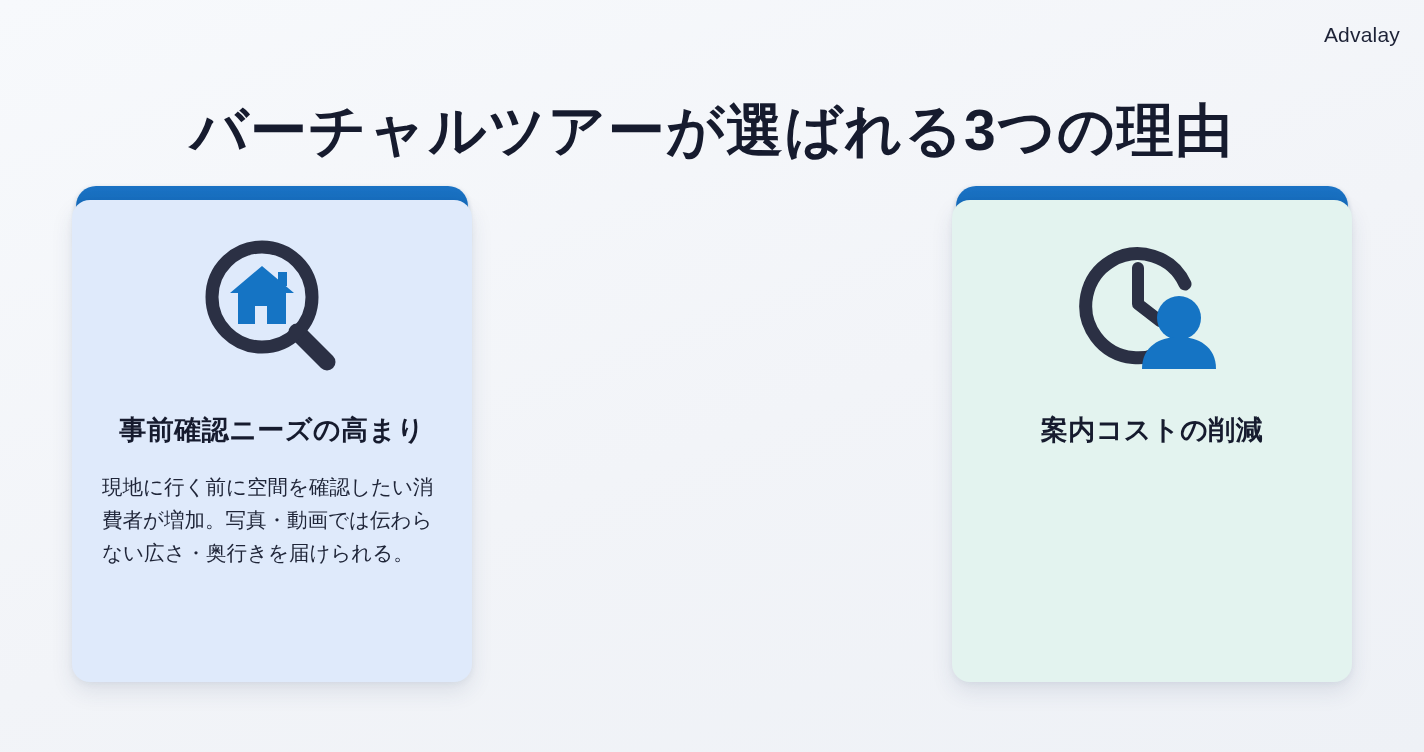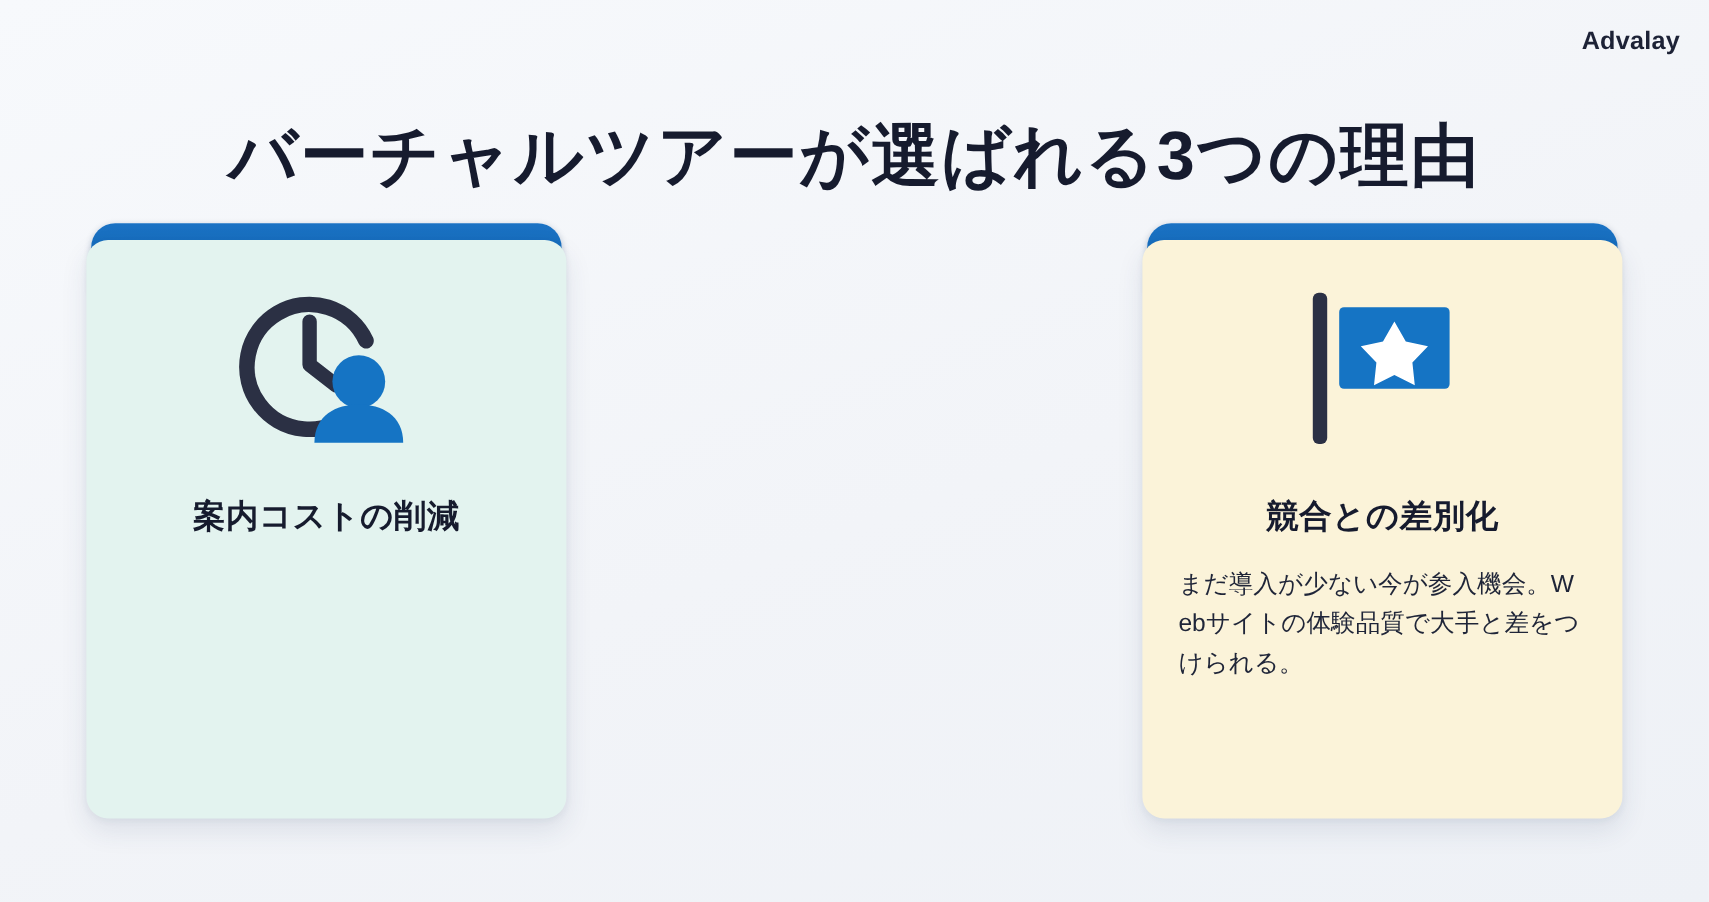--- a/index.html
+++ b/index.html
@@ -21,21 +21,21 @@
     inset: 0;
     background: linear-gradient(160deg, #f7f9fc 0%, #f2f4f8 55%, #eef1f6 100%);
   }
 
   
   .brand {
     position: absolute;
     top: 24px;
     right: 24px;
     font-size: 21px;
-    font-weight: bold;
+    font-weight: normal;
     letter-spacing: 0.2px;
     color: #1d2236;
     line-height: 1;
   }
 
   
   .title {
     position: absolute;
     top: 58px;
     left: 0;
@@ -136,20 +136,40 @@
 <body>
 
 <div id="slide">
 
   <div class="brand">Advalay</div>
 
   <h1 class="title">バーチャルツアーが選ばれる3つの理由</h1>
 
   <div class="deck">
 
+    <div class="card-wrap">
+      <div class="accent"></div>
+      <div class="card theme-blue">
+
+        <div class="icon-slot">
+          <svg width="152" height="142" viewBox="0 0 152 142" aria-hidden="true">
+
+            <line x1="101" y1="96" x2="131" y2="126" stroke="#2b3044" stroke-width="17" stroke-linecap="round"></line>
+
+            <circle cx="66" cy="61" r="50" fill="none" stroke="#2b3044" stroke-width="13"></circle>
+
+            <path d="M66 30 L98 57 L90 57 L90 88 L71 88 L71 70 L59 70 L59 88 L42 88 L42 57 L34 57 Z" fill="#1574c4"></path>
+            <rect x="82" y="36" width="9" height="14" fill="#1574c4"></rect>
+          </svg>
+        </div>
+
+        <div class="card-title">事前確認ニーズの高まり</div>
+        <p class="card-body">現地に行く前に空間を確認したい消費者が増加。写真・動画では伝わらない広さ・奥行きを届けられる。</p>
+      </div>
+    </div>
 
     <div class="card-wrap">
       <div class="accent"></div>
       <div class="card theme-mint">
 
         <div class="icon-slot">
           <svg width="152" height="142" viewBox="0 0 152 142" aria-hidden="true">
 
             <path d="M109 48 A52 52 0 1 0 97 108" fill="none" stroke="#2b3044" stroke-width="13" stroke-linecap="round"></path>
 
@@ -158,34 +178,15 @@
             <circle cx="103" cy="82" r="22" fill="#1574c4"></circle>
 
             <path d="M66 133 C66 110 84 101 103 101 C122 101 140 110 140 133 Z" fill="#1574c4"></path>
           </svg>
         </div>
 
         <div class="card-title">案内コストの削減</div>
       </div>
     </div>
 
-    <div class="card-wrap">
-      <div class="accent"></div>
-      <div class="card theme-cream">
-
-        <div class="icon-slot">
-          <svg width="152" height="142" viewBox="0 0 152 142" aria-hidden="true">
-
-            <rect x="18" y="8" width="12" height="126" rx="5" fill="#2b3044"></rect>
-
-            <rect x="40" y="20" width="92" height="68" rx="4" fill="#1574c4"></rect>
-
-            <path d="M86 32 L95.5 48.5 L114 52.5 L101 66 L103 85 L86 76.5 L69 85 L71 66 L58 52.5 L76.5 48.5 Z" fill="#ffffff"></path>
-          </svg>
-        </div>
-
-        <div class="card-title">競合との差別化</div>
-        <p class="card-body">まだ導入が少ない今が参入機会。Webサイトの体験品質で大手と差をつけられる。</p>
-      </div>
-    </div>
 
   </div>
 </div>
 
 </body></html>

